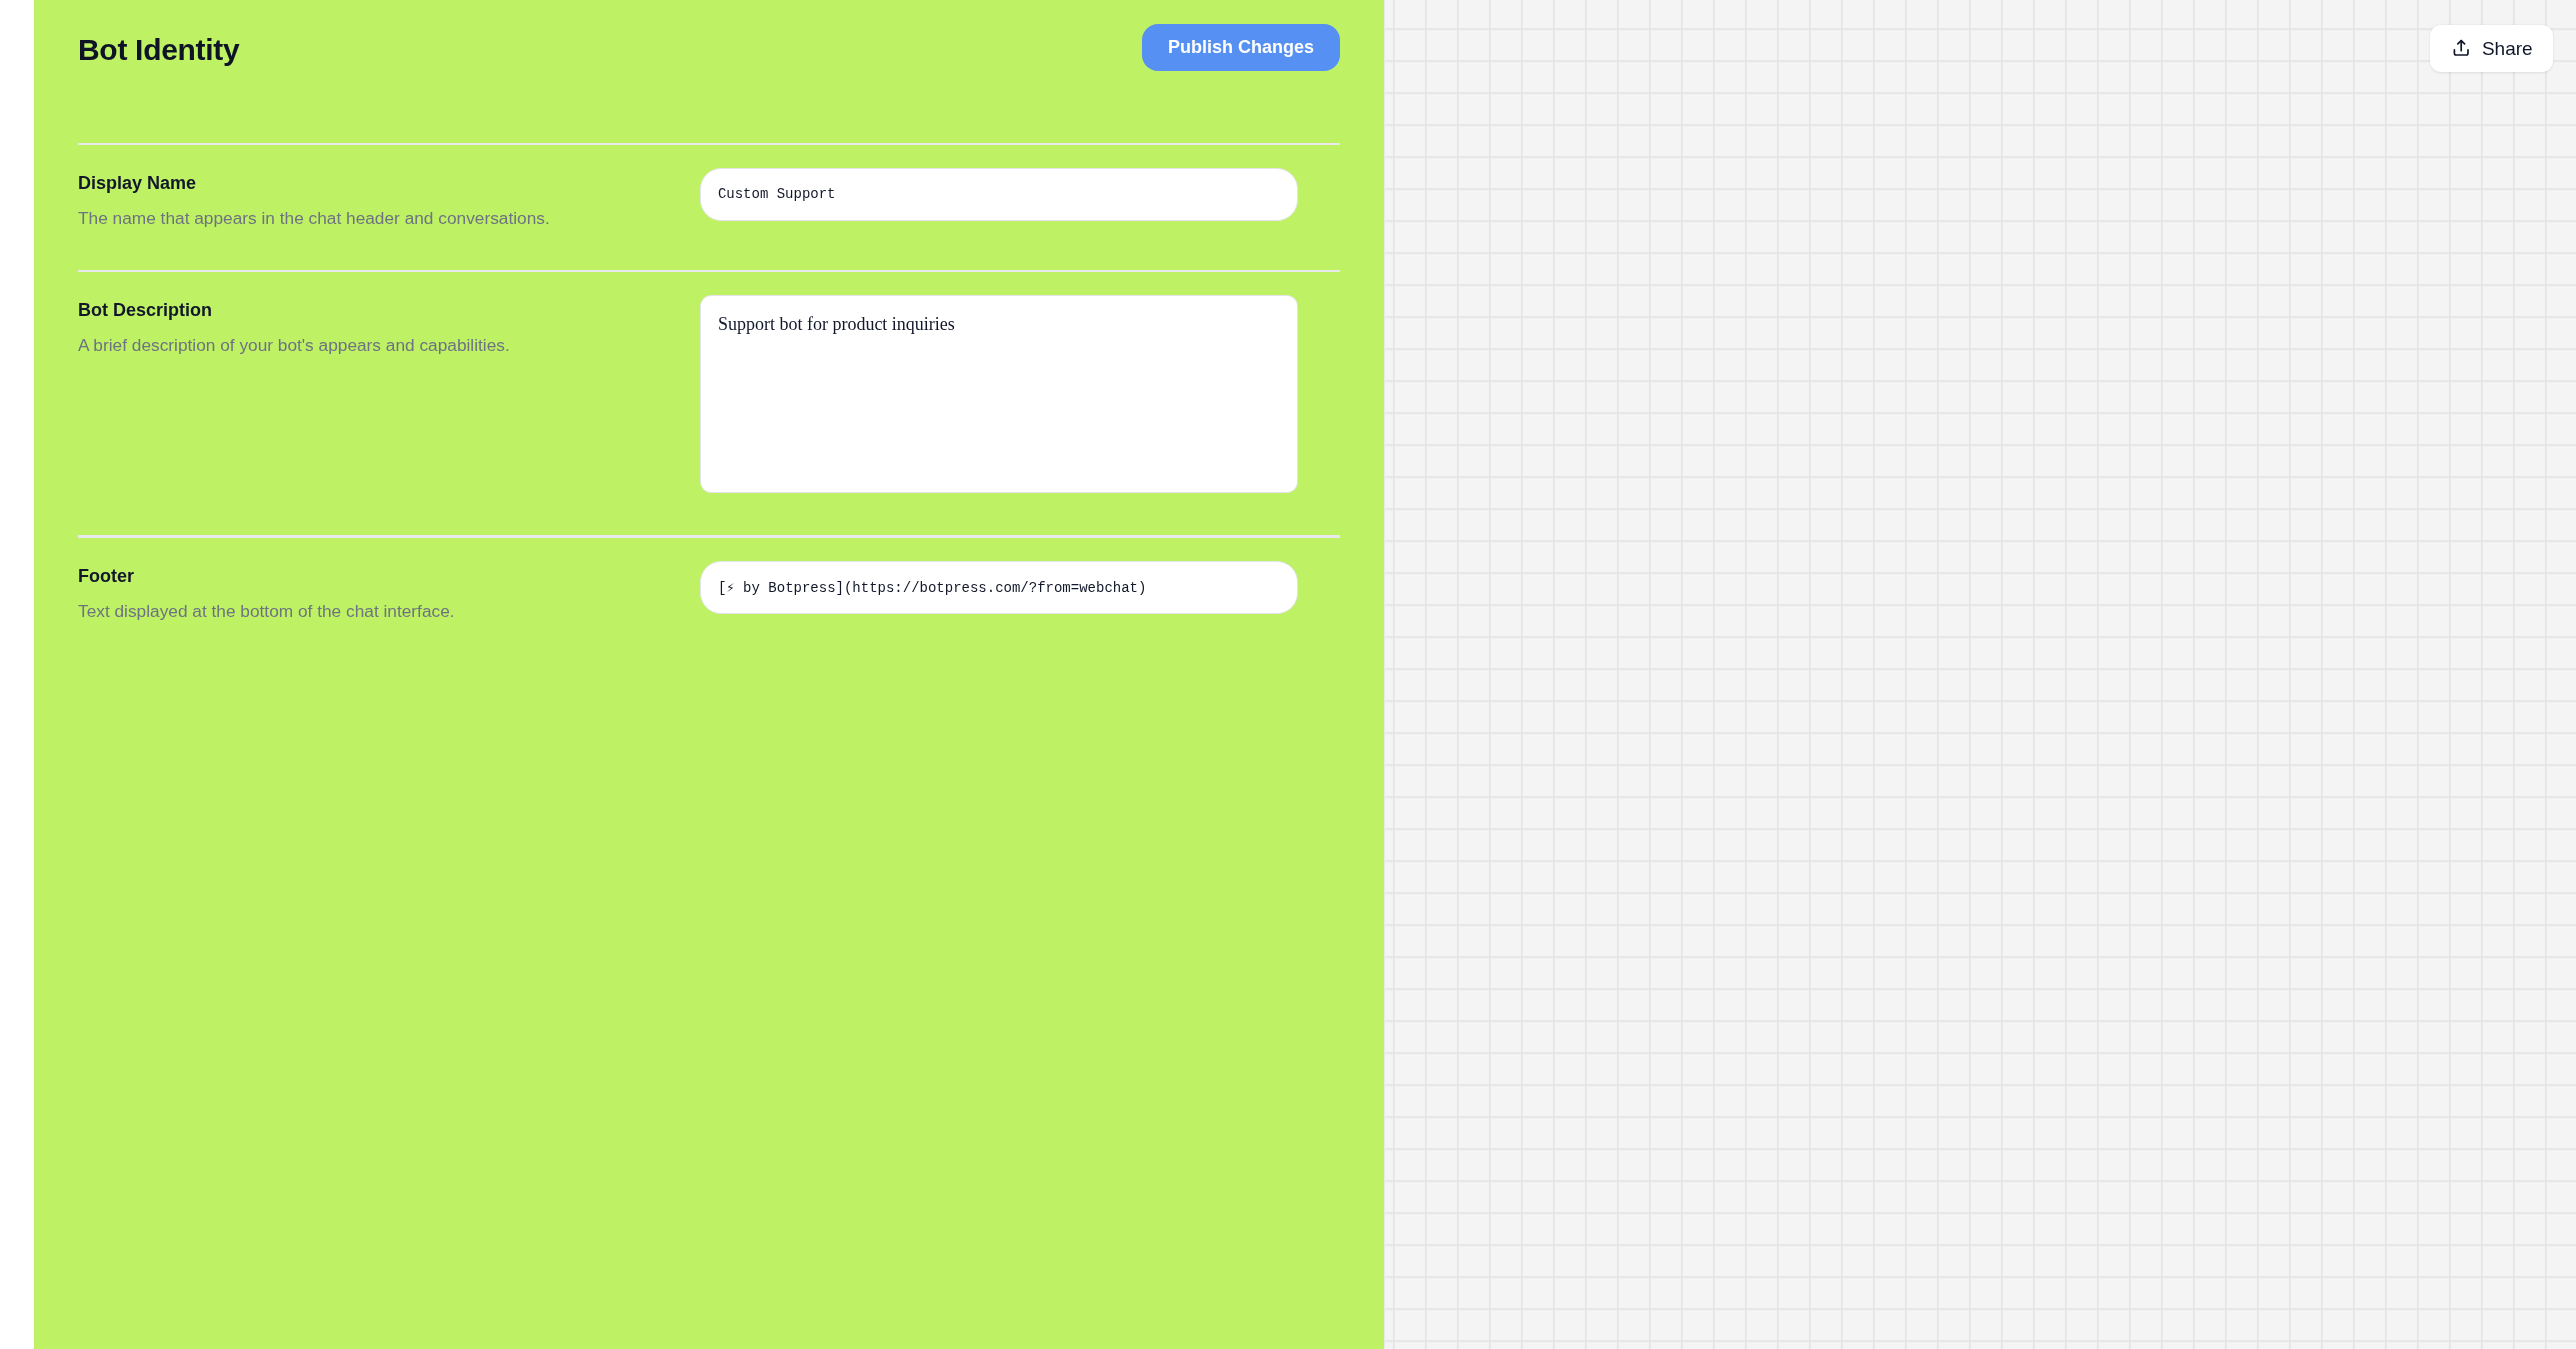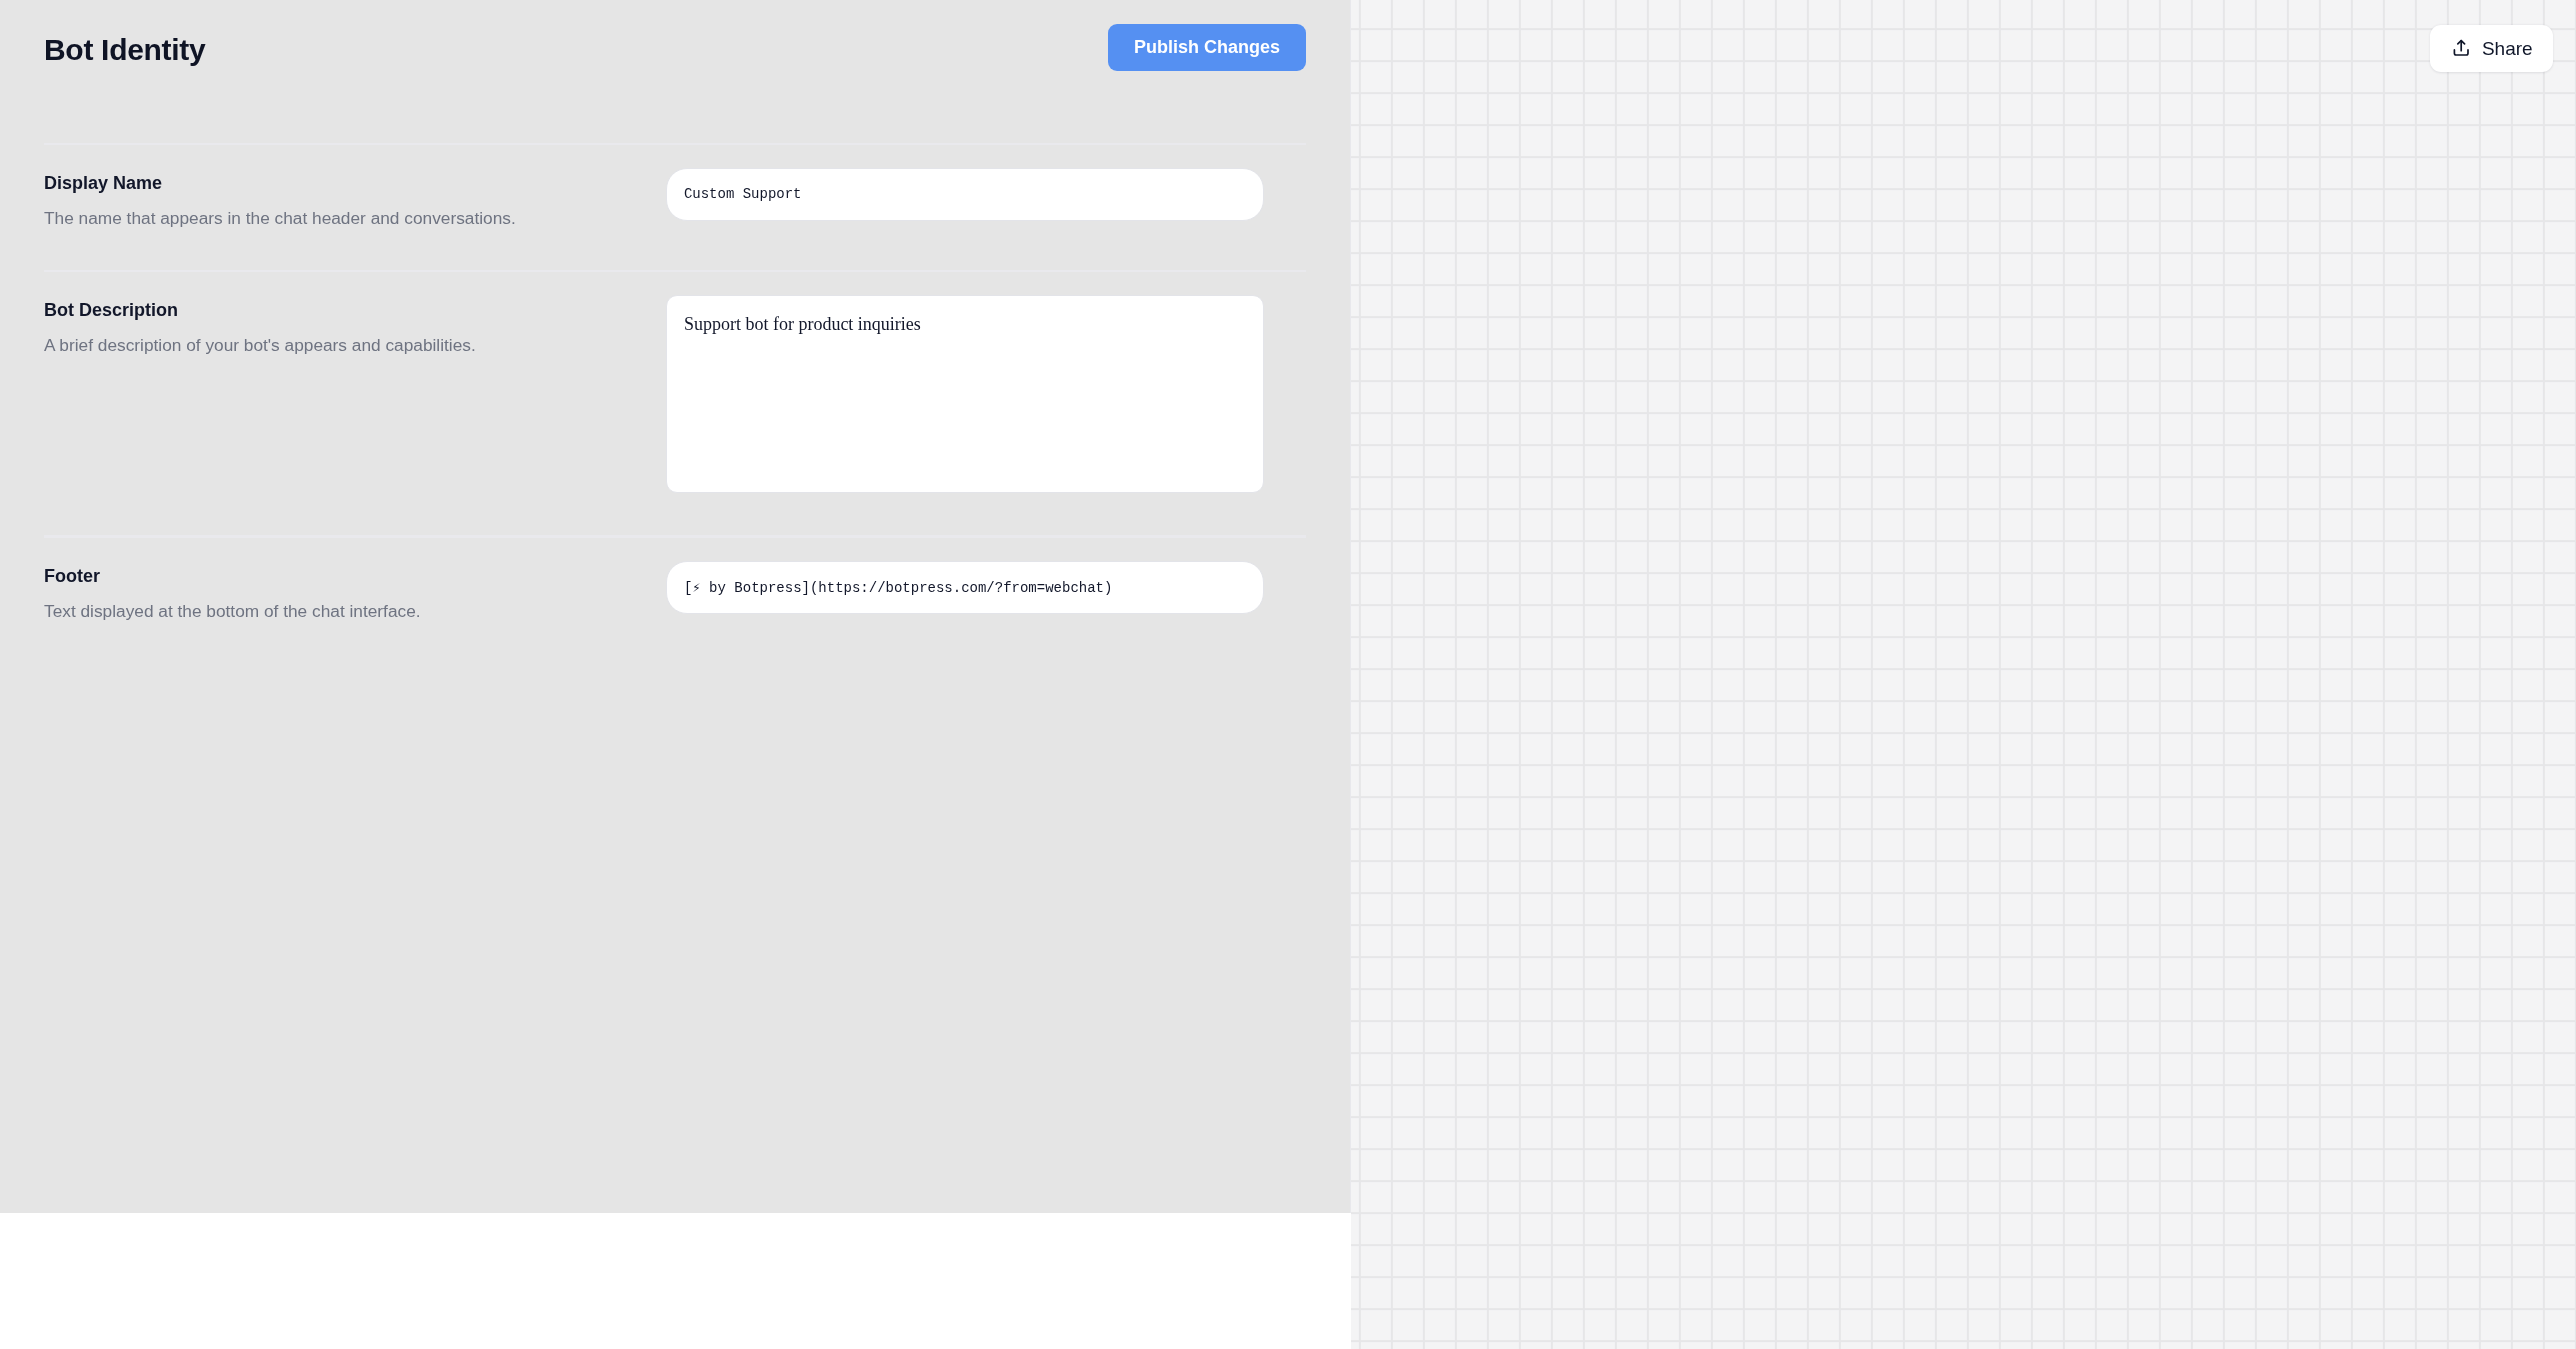--- a/index.html
+++ b/index.html
@@ -6,39 +6,40 @@
   html, body {
     width: 2576px; height: 1349px;
     font-family: "Liberation Sans", sans-serif;
     background: #ffffff;
     overflow: hidden;
   }
   .app { position: relative; width: 2576px; height: 1349px; display: flex; }
 
   
   .config-panel {
-    width: 1351px; height: 1213px;
-    background: #e5e5e5;
+    width: 1351px; height: 1349px;
+    background: #bef264;
     border-right: 1.6px solid #e8e8ec;
     position: relative;
     overflow: hidden;
+    margin-left: 34px;
   }
   .config-header {
     display: flex; align-items: flex-start; justify-content: space-between;
     padding: 23.6px 44px 0 44px;
   }
   .page-title {
     font-size: 30px; font-weight: bold; color: #0f1425;
     letter-spacing: -0.3px; line-height: 1.25;
     padding-top: 7.9px;
   }
   .publish-btn {
     background: #5590f2; color: #ffffff;
     font-size: 18px; font-weight: bold;
-    border: none; border-radius: 9px;
+    border: none; border-radius: 16px;
     padding: 13.4px 26px;
     cursor: pointer; white-space: nowrap;
     font-family: "Liberation Sans", sans-serif;
   }
 
   .divider { height: 1.6px; background: #e9e9ed; margin: 0 44px; }
 
   .field-row {
     display: flex; align-items: flex-start;
     padding: 23px 44px 39px 44px;

